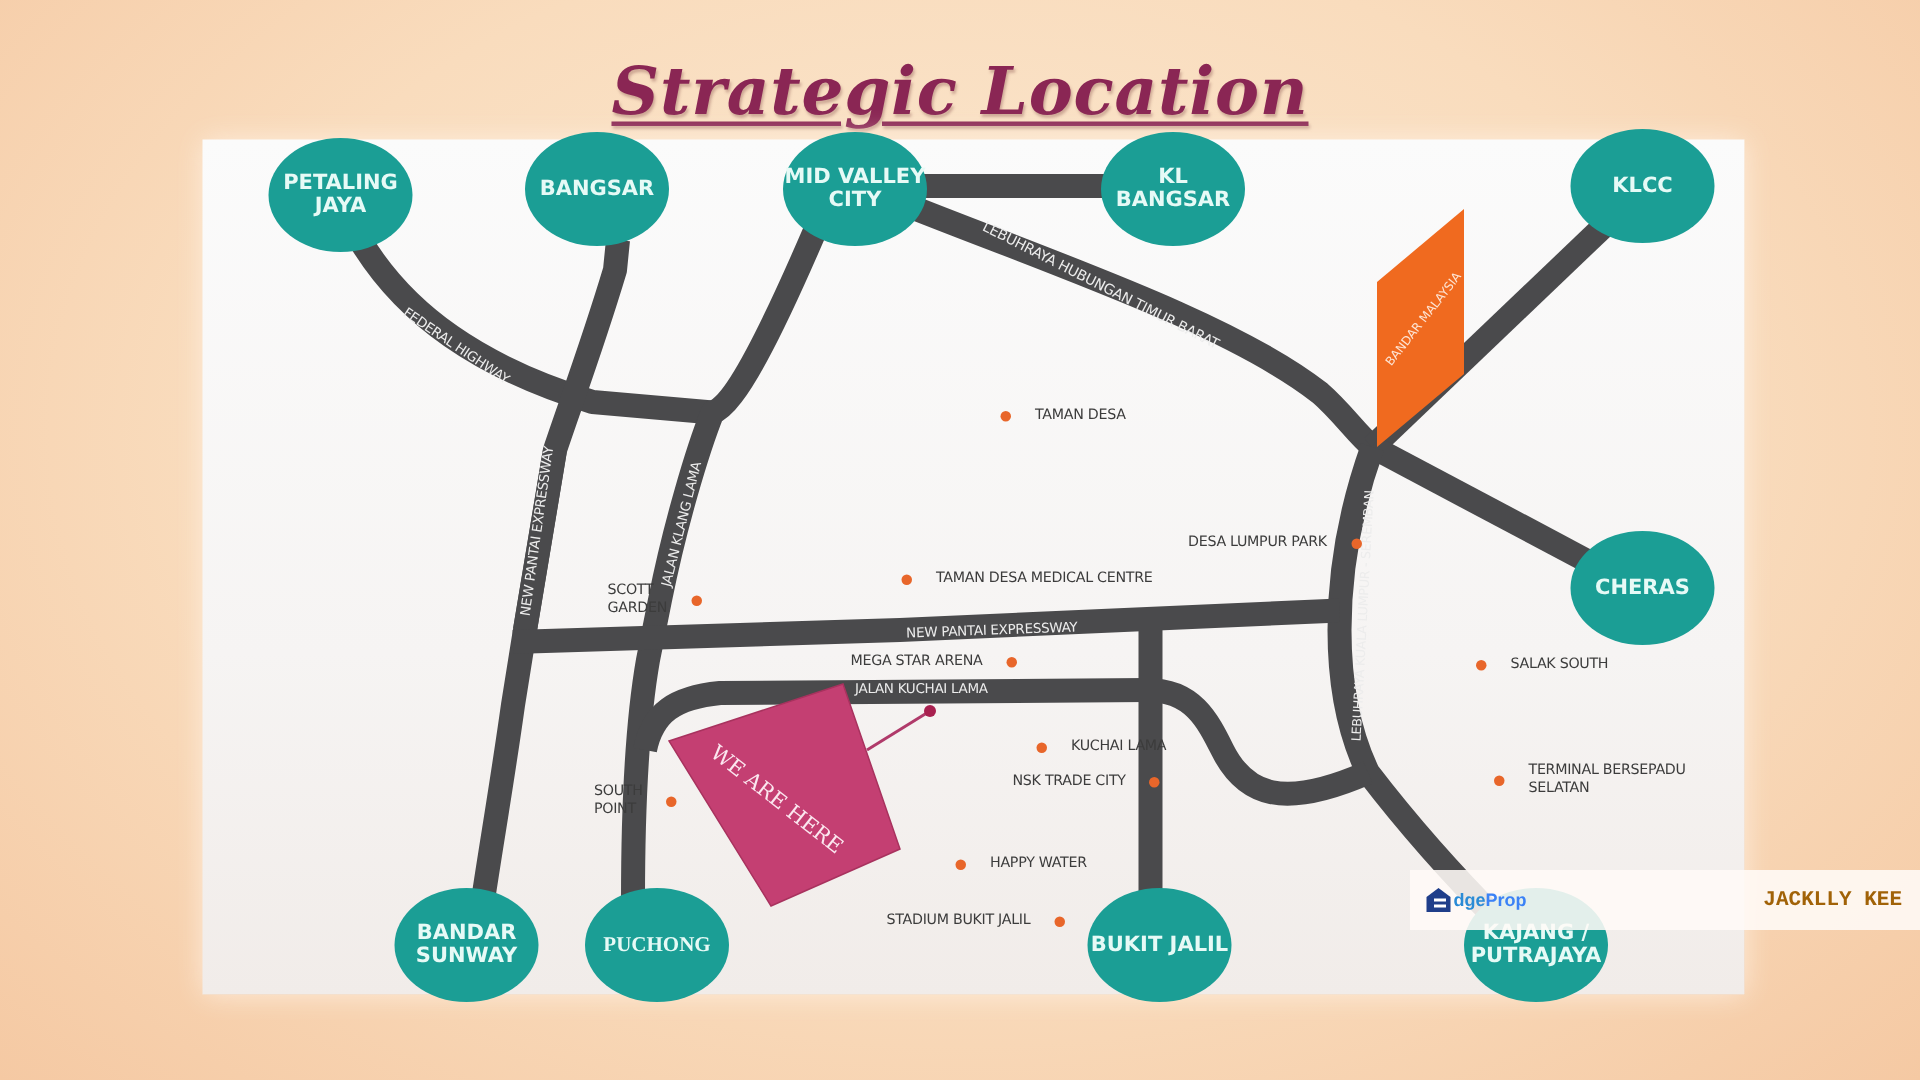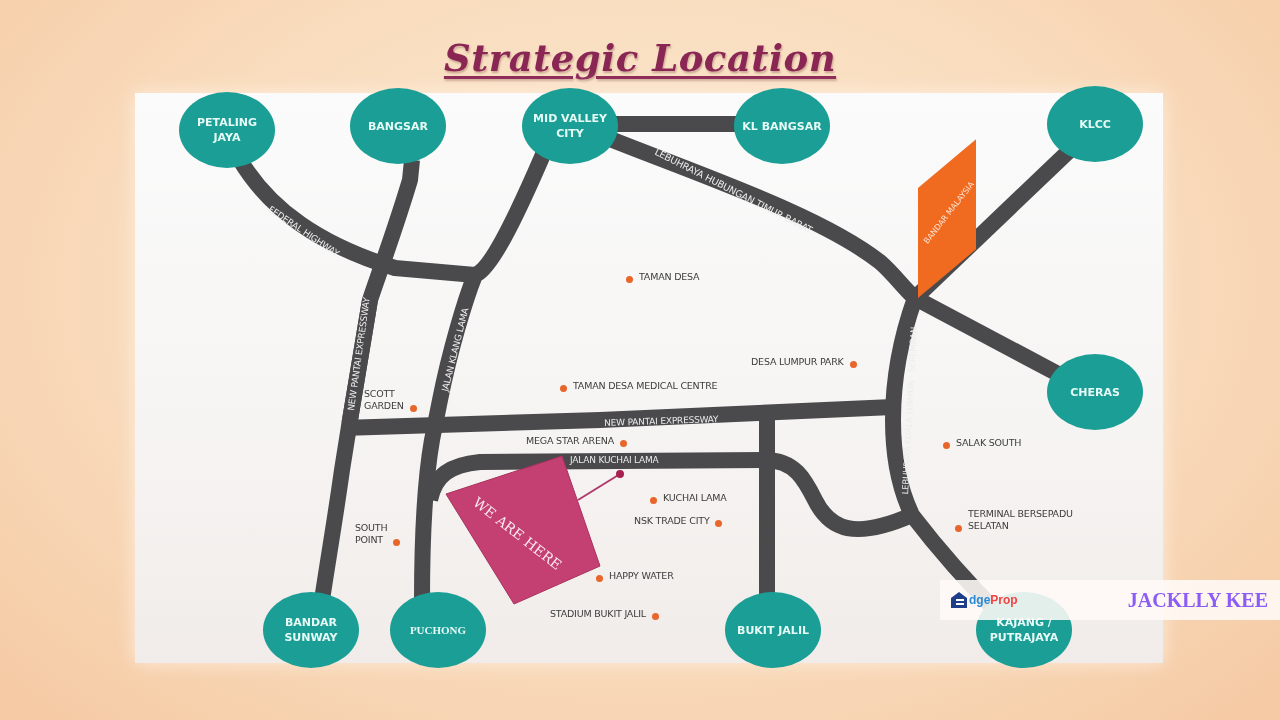--- a/index.html
+++ b/index.html
@@ -4,40 +4,40 @@
 <style>
   html, body { margin:0; padding:0; }
   body {
     width:1280px; height:720px; overflow:hidden; position:relative;
     background: radial-gradient(ellipse at 50% 40%, #fbe9d2 0%, #f9dcbd 55%, #f5c9a3 100%);
     font-family: "DejaVu Sans", sans-serif;
   }
   .title {
     position:absolute; left:0; right:0; top:36px; text-align:center;
     font-family:"DejaVu Serif", serif; font-style:italic; font-weight:bold;
-    font-size:37px; color:#8a2654; text-decoration:underline;
+    font-size:44px; color:#8a2654; text-decoration:underline;
     text-decoration-thickness:3px; text-underline-offset:5px;
     text-shadow: 1px 2px 2px rgba(120,60,60,0.35);
     letter-spacing:0.5px;
   }
   .map-panel {
     position:absolute; left:135px; top:93px; width:1028px; height:570px;
     background: linear-gradient(180deg,#fbfbfb 0%, #f6f4f3 60%, #f1ece9 100%);
     box-shadow: 0 0 18px rgba(255,240,225,0.9);
   }
   svg.map { position:absolute; left:0; top:0; width:1280px; height:720px; }
   .node {
     position:absolute; width:96px; height:76px; border-radius:50%;
     background:#1b9e95; color:#e6faf6; display:flex; align-items:center; justify-content:center;
-    text-align:center; font-weight:bold; font-size:11px; line-height:15px;
+    text-align:center; font-weight:bold; font-size:14px; line-height:15px;
     white-space:pre-line; transform:translate(-50%,-50%);
   }
   .poi {
     position:absolute; font-size:9.5px; color:#3c3c3c; white-space:pre-line; line-height:12px;
-    letter-spacing:-0.2px; display:flex; align-items:flex-end; gap:6px;
+    letter-spacing:-0.2px; display:flex; align-items:center; gap:16px;margin-left:41px;
   }
   .dot { width:7px; height:7px; border-radius:50%; background:#e8662a; flex:none; }
   .road-label {
     position:absolute; font-size:9px; color:#ececec; white-space:nowrap; letter-spacing:-0.2px;
     transform-origin:0 0;
   }
   .bm {
     position:absolute; left:918px; top:148px; width:58px; height:110px; background:#f06a1f;
     transform-origin:0 0; transform: skewY(-40deg) translateY(40px);
   }
@@ -49,23 +49,23 @@
     position:absolute; left:480px; top:494px; font-family:"DejaVu Serif", serif; font-size:14px;
     color:#fbe7ef; transform:rotate(38deg); transform-origin:0 0; white-space:nowrap;
   }
   .watermark {
     position:absolute; left:940px; top:580px; width:340px; height:40px;
     background:rgba(255,250,247,0.88); display:flex; align-items:center; justify-content:space-between;
     padding:0 12px 0 10px; box-sizing:border-box;
   }
   .logo { display:flex; align-items:center; font-family:"Liberation Sans", sans-serif; font-size:12px; font-weight:bold; color:#1f3e8a; }
   .logo .dge { color:#2a8bd6; }
-  .logo .prop { color:#ef4444; }
+  .logo .prop { color:#3b82f6; }
   .logo .house { width:18px; height:18px; position:relative; margin-right:1px; }
-  .agent { font-family:Liberation Serif, serif; font-weight:bold; font-size:20px; color:#8b5cf6; }
+  .agent { font-family:Liberation Mono, monospace; font-weight:bold; font-size:14px; color:#a16207; }
 </style>
 </head>
 <body>
 
 <div class="title">Strategic Location</div>
 
 <div class="map-panel"></div>
 
 <svg class="map" viewBox="0 0 1280 720">
   <g fill="none" stroke="#4a4a4c" stroke-width="16" stroke-linecap="butt" stroke-linejoin="round">

